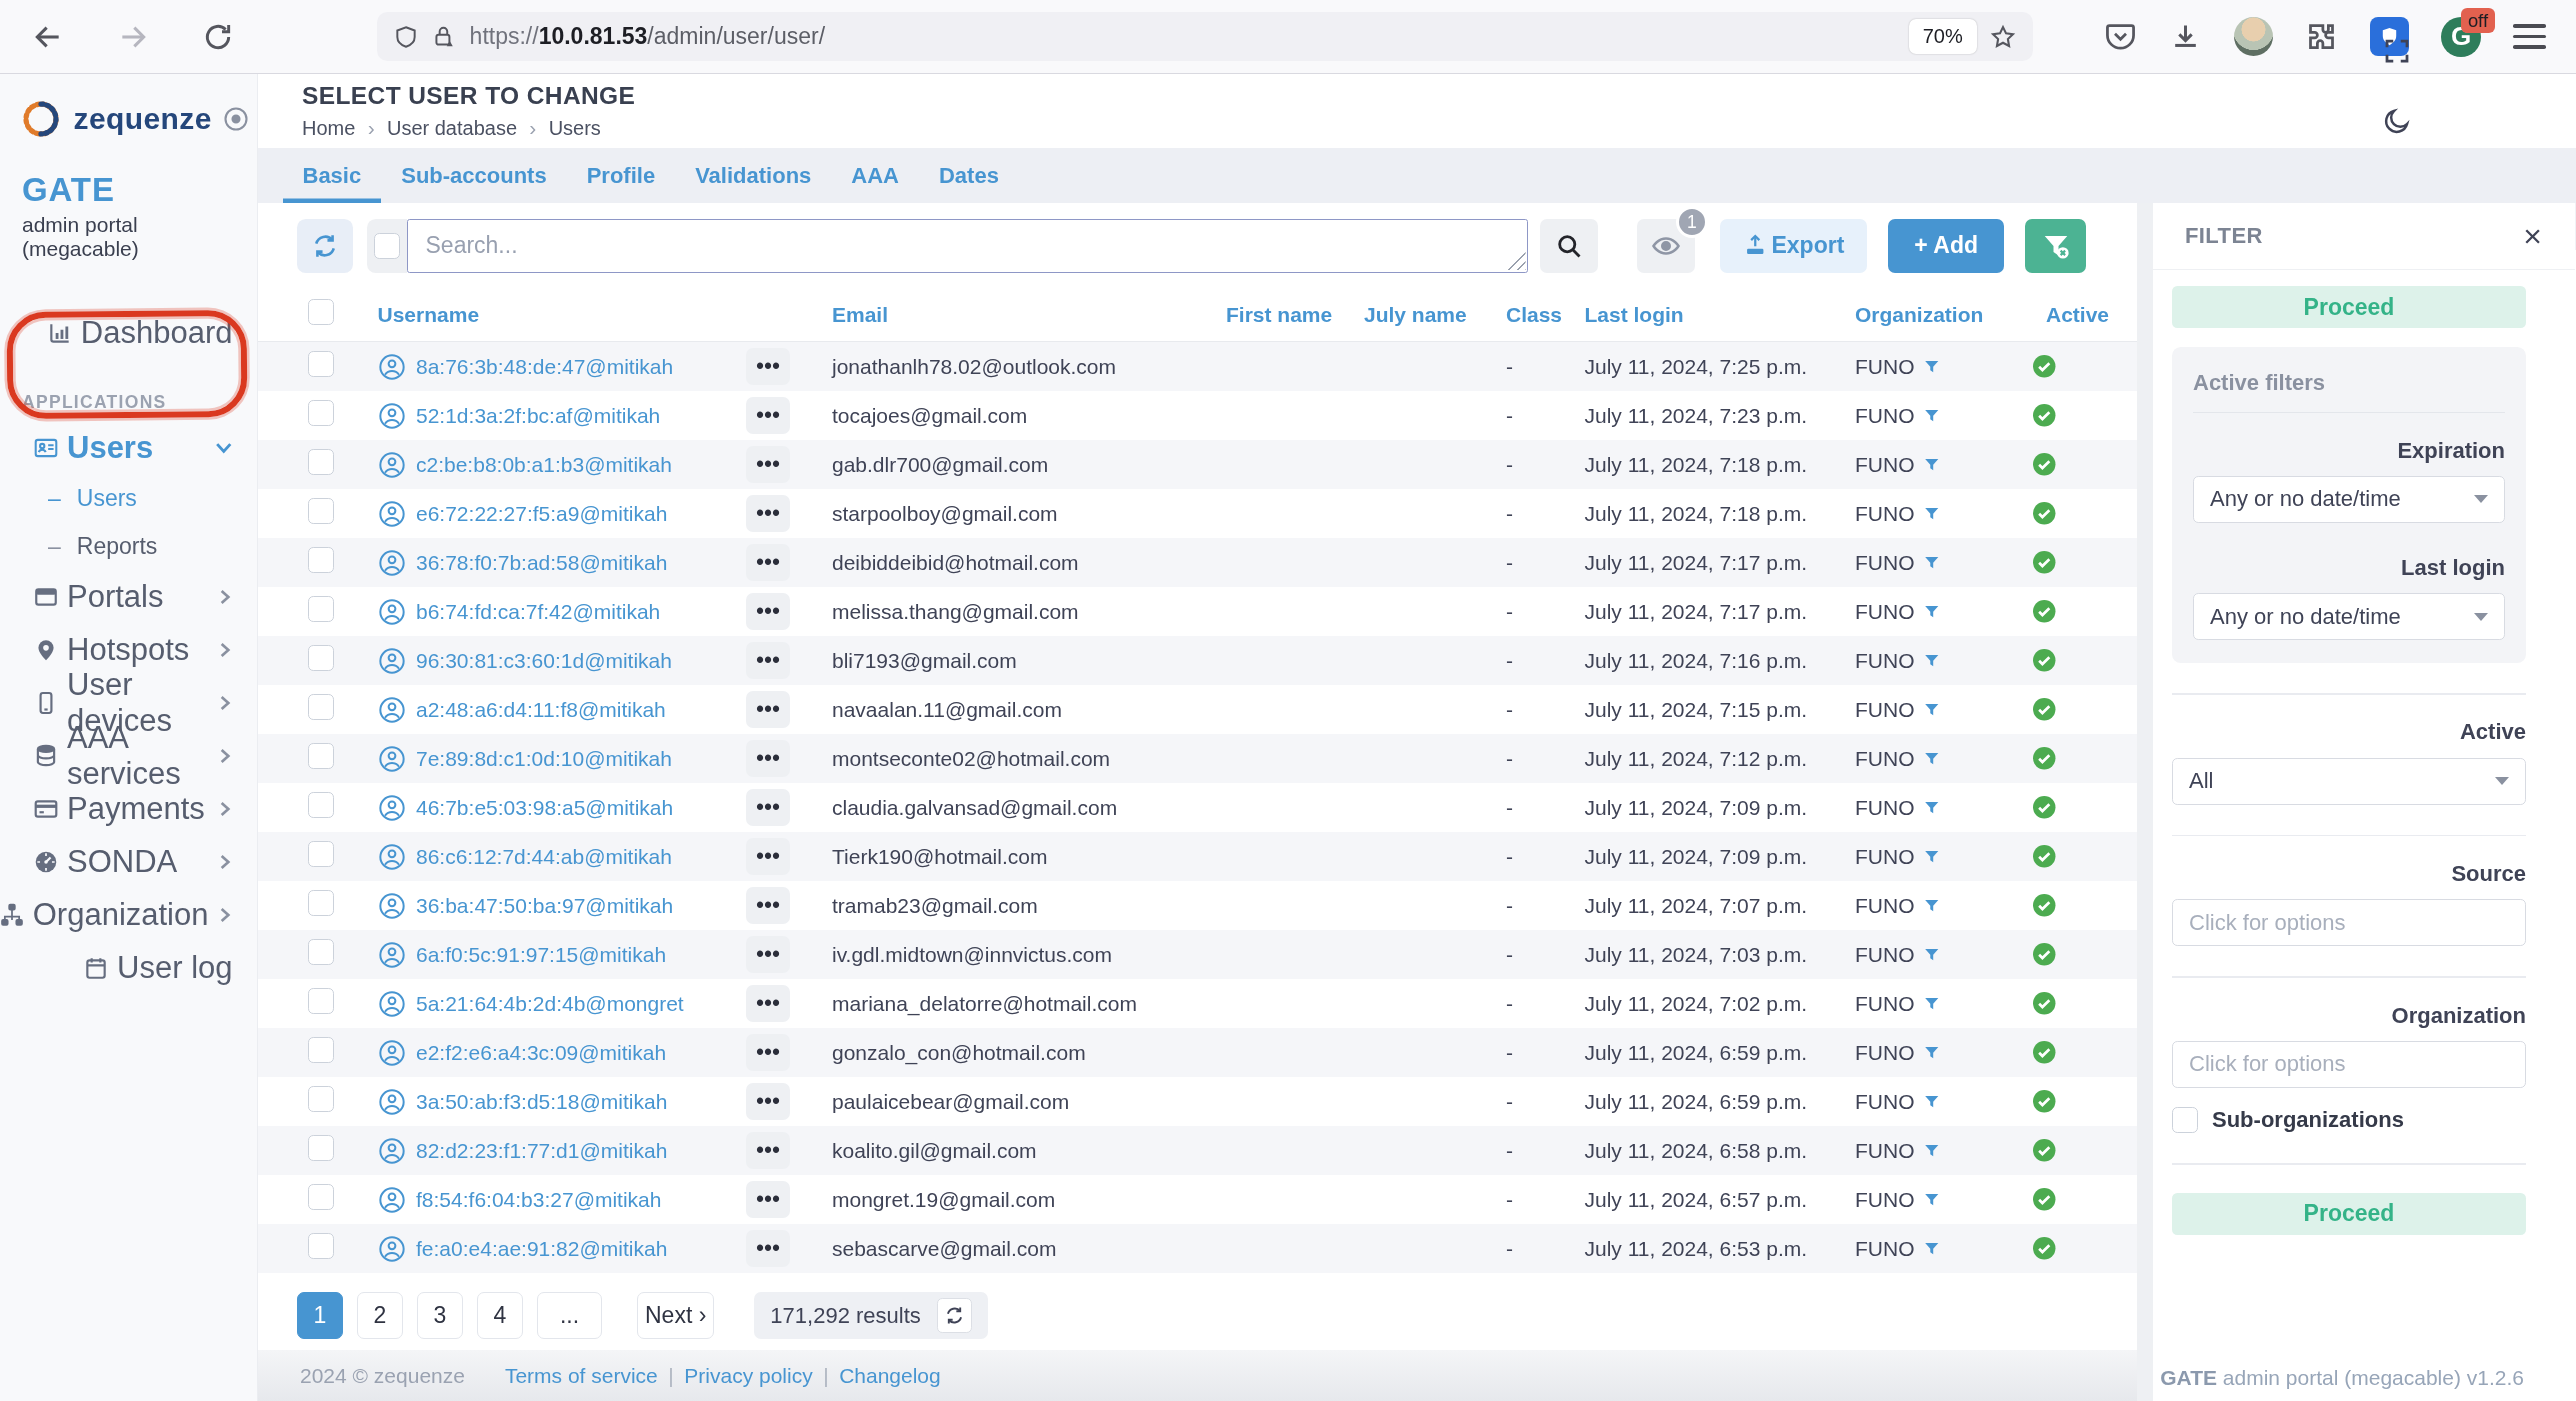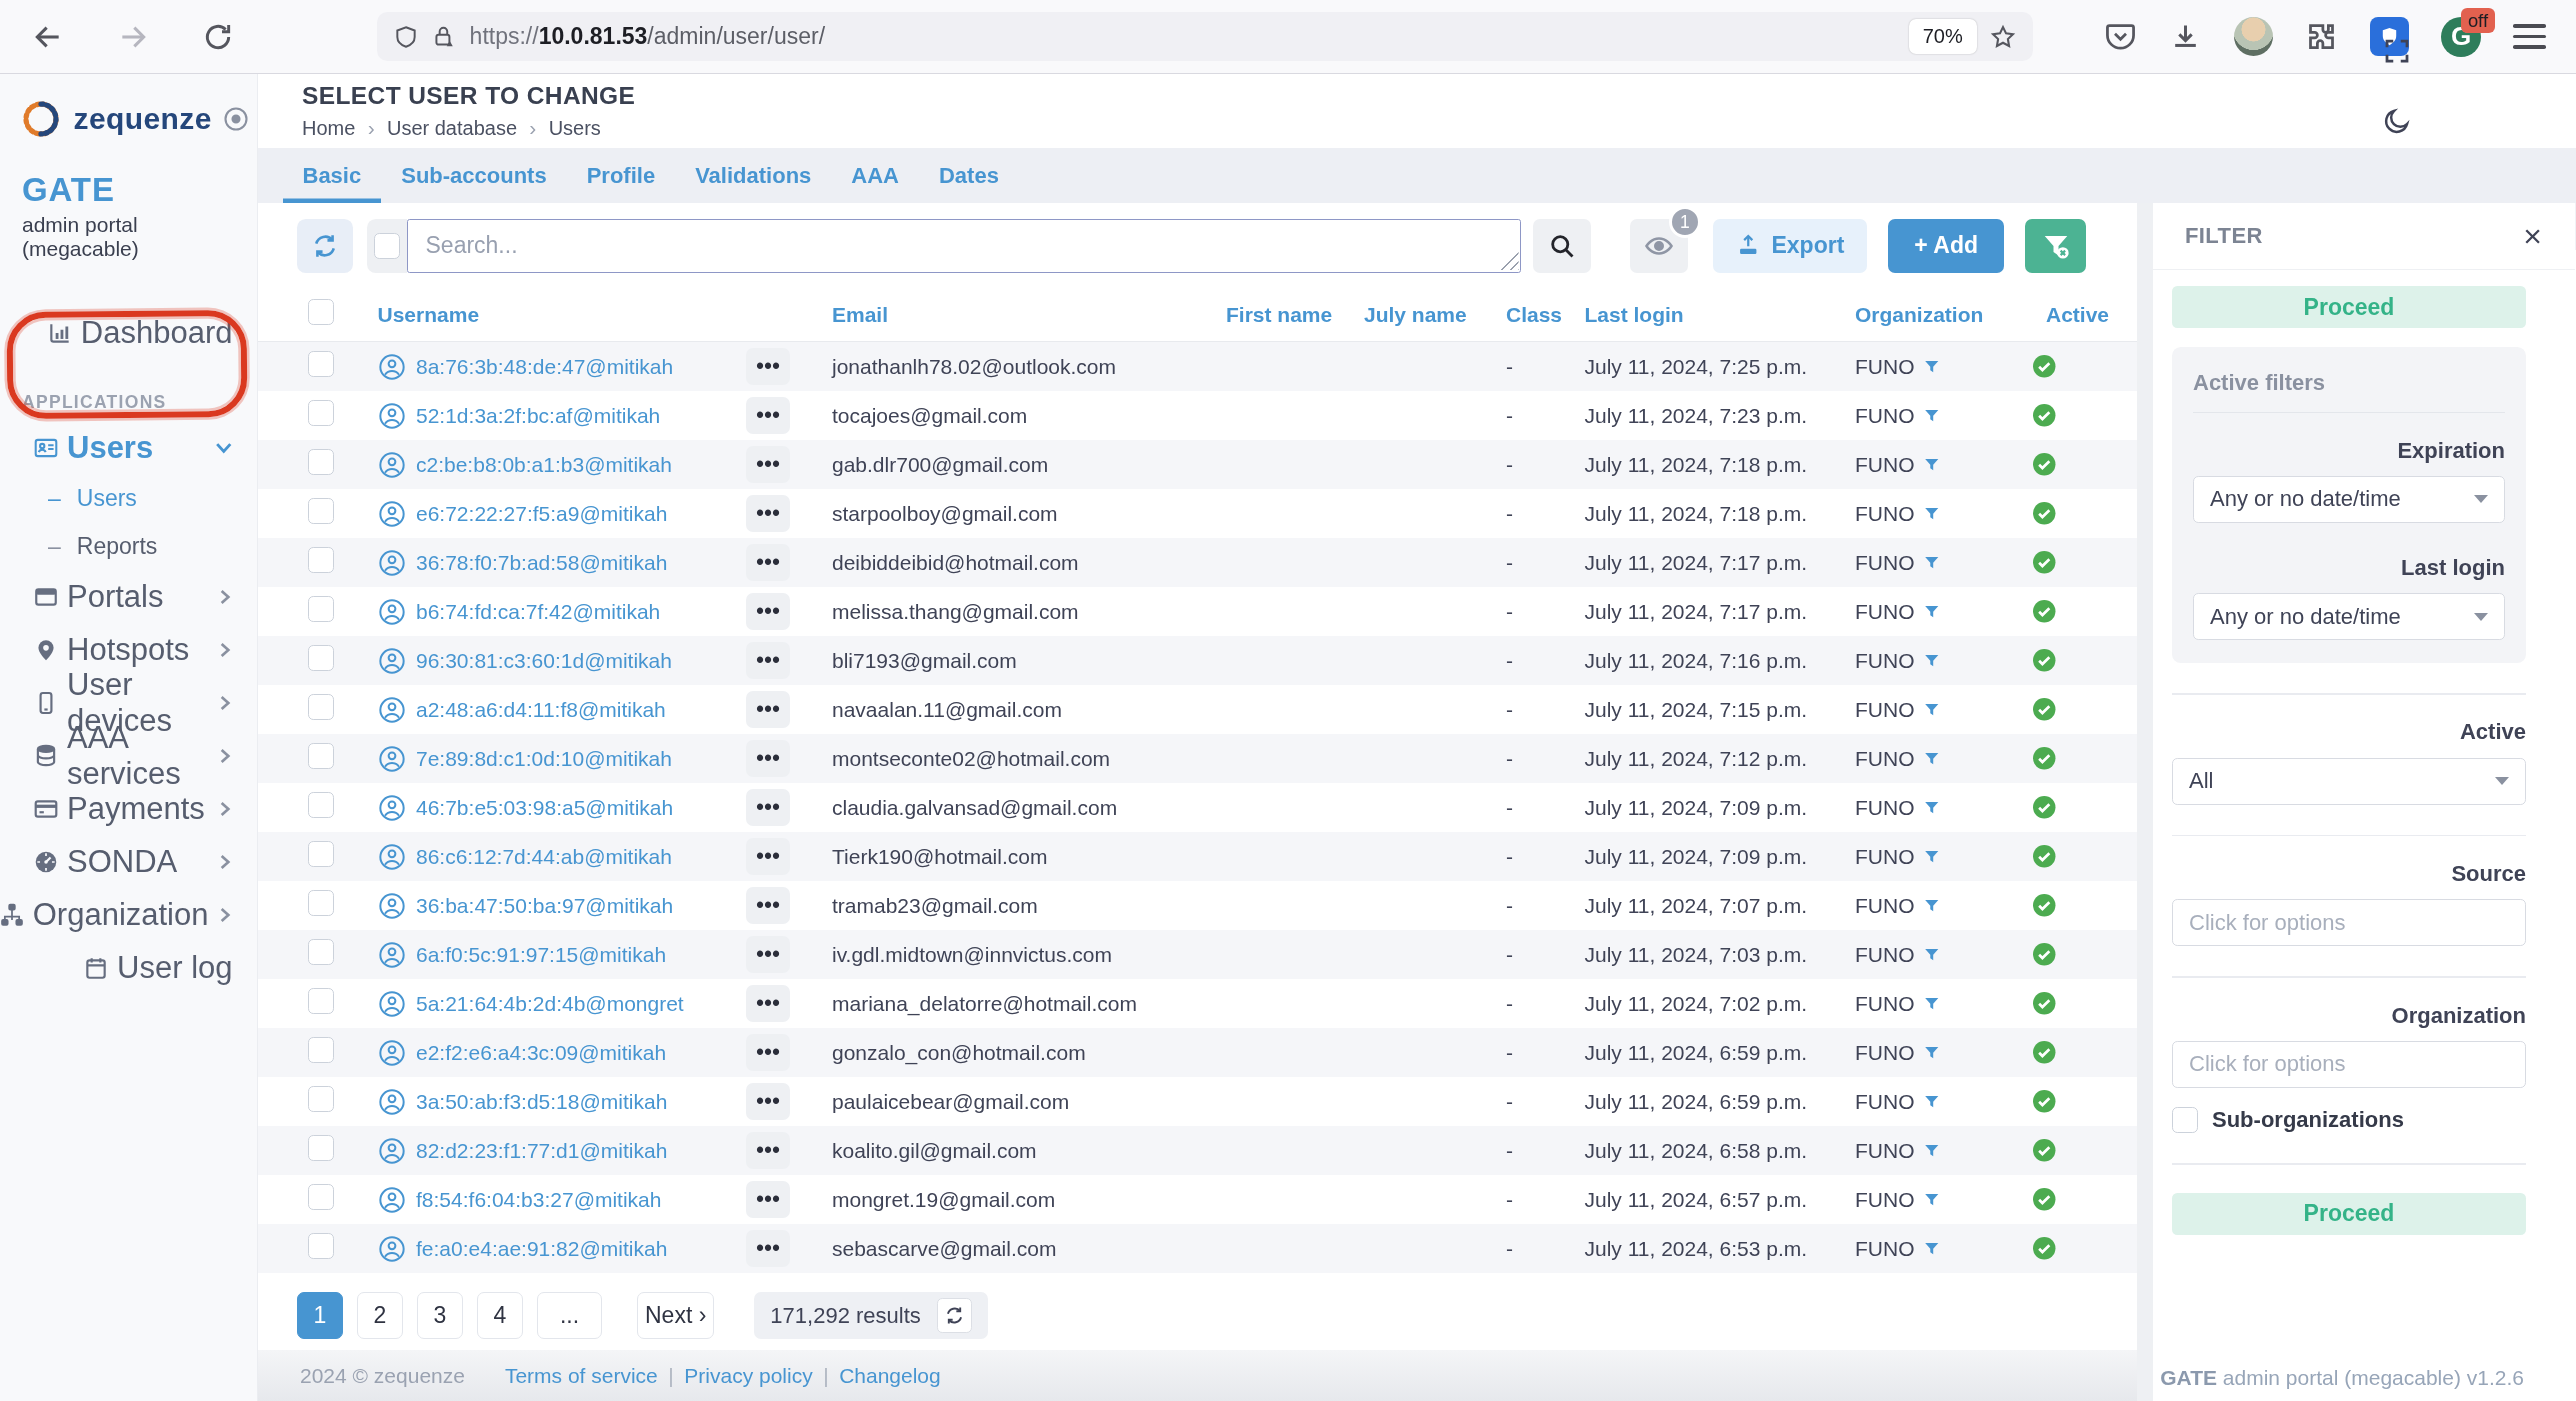--- a/index.html
+++ b/index.html
@@ -75,21 +75,21 @@
   .btn-refresh { width:56px; height:54px; background:#e8eef7; border-radius:8.8px; display:grid; place-items:center; margin-right:14px; }
   .cbxwrap { width:40px; height:54px; background:#eef0f3; border-radius:8.8px 0 0 8.8px; display:grid; place-items:center; }
   .cbx { width:26px; height:26px; border:1.8px solid #ccd2db; border-radius:5.3px; background:#fff; display:inline-block; cursor:pointer; }
   .searchwrap { flex:1; position:relative; height:54px; }
   .searchwrap input { width:100%; height:54px; border:1.8px solid #8e97c6; border-radius:2.6px; padding:0 17.5px; font-size:23px; color:#3f4356; font-family:inherit; outline:none; }
   .searchwrap input::placeholder { color:#98a0b0; }
   .resizer { position:absolute; right:2.6px; bottom:2.6px; width:21px; height:21px; clip-path:polygon(100% 0,100% 100%,0 100%); background:repeating-linear-gradient(135deg,transparent 0 4.4px,#9aa1ae 4.4px 6.1px); }
   .btn-search { width:58px; height:54px; background:#eef0f3; border-radius:7px; display:grid; place-items:center; margin-left:12.3px; }
   .btn-eye { width:58px; height:54px; background:#eef0f3; border-radius:7px; display:grid; place-items:center; margin-left:39px; position:relative; }
   .eye-badge { position:absolute; top:-12.3px; right:-12.3px; width:32px; height:32px; border-radius:50%; background:#a0a6b3; color:#fff; font-size:17.5px; display:grid; place-items:center; border:3.5px solid #fff; }
-  .btn-export { height:54px; padding:0 23px; background:#e7f1fb; border-radius:7px; color:#4795d1; font-size:23px; font-weight:600; display:flex; gap:11px; align-items:center; margin-left:24.5px; }
+  .btn-export { height:54px; padding:0 23px; background:#e7f1fb; border-radius:7px; color:#4795d1; font-size:23px; font-weight:600; display:flex; gap:4px; align-items:center; margin-left:24.5px; }
   .btn-add { height:54px; padding:0 26px; background:#4795d1; border-radius:7px; color:#fff; font-size:23px; font-weight:600; display:flex; align-items:center; margin-left:21px; }
   .btn-funnel { width:61px; height:54px; background:#4cb393; border-radius:7px; display:grid; place-items:center; margin-left:21px; }
 
   
   .tgrid { display:grid; grid-template-columns:63px 386px 70px 394px 138px 142px 77px 272px 175px 105px; align-items:center; padding-left:39px; }
   .thead { height:54px; color:#4795d1; font-size:21px; font-weight:600; border-bottom:1.8px solid #e8eaee; }
   .thead .pl { padding-left:16px; }
   .thead .pll { padding-left:17.5px; }
   .thead .pact { padding-left:32px; }
   .trow { height:49px; font-size:21px; color:#3f4356; }

